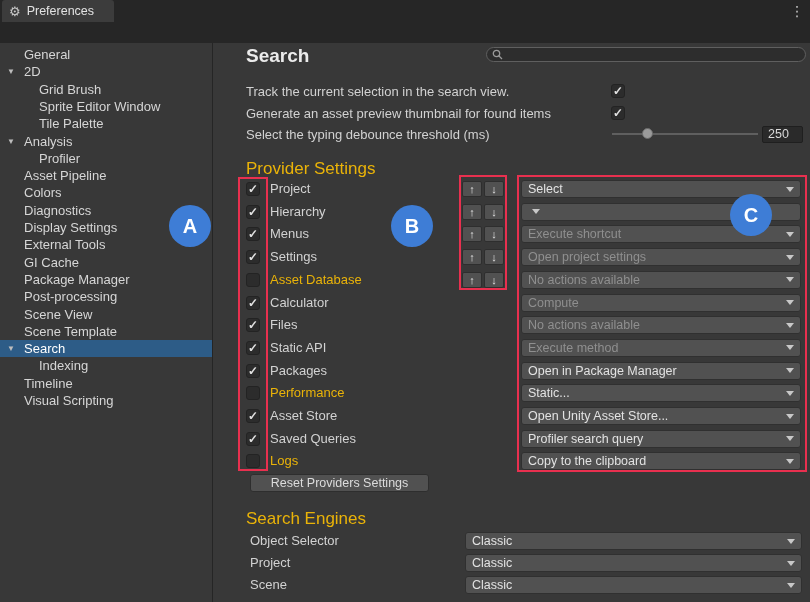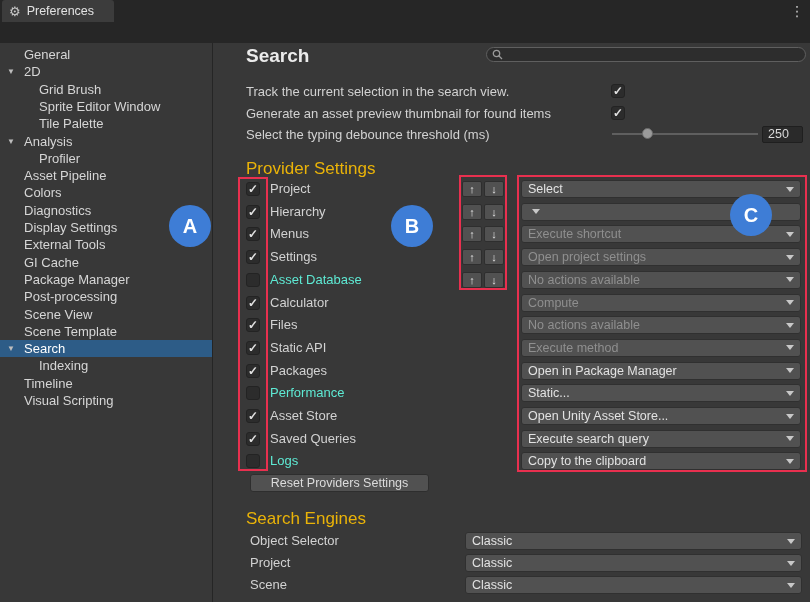--- a/index.html
+++ b/index.html
@@ -29,21 +29,21 @@
 
   
   .page-title{position:absolute;font-size:19px;font-weight:700;color:#ebebeb}
   .set-label{position:absolute;height:19px;line-height:19px;font-size:13px}
   .section-h{position:absolute;font-weight:400;font-size:17px;color:#eab308}
   .checkbox{position:absolute;width:14px;height:14px;background:#2c2c2c;border:1px solid #232323;border-radius:3px;color:#e2e2e2;font-size:12px;line-height:12px;text-align:center;font-weight:700;cursor:default}
   .slider-track{position:absolute;height:2px;background:#5f5f5f;top:0}
   .slider-handle{position:absolute;width:11px;height:11px;border-radius:50%;background:#9a9a9a;border:1px solid #6b6b6b}
   .num-field{position:absolute;width:41px;height:17px;background:#2a2a2a;border:1px solid #1f1f1f;border-radius:2px;font-size:12.5px;line-height:15px;padding-left:5px;color:#d8d8d8}
   .prov-label{position:absolute;height:22.7px;line-height:22.7px;font-size:13px;white-space:nowrap}
-  .prov-label.disabled{color:#5eead4}
+  .prov-label.disabled{color:#eab308}
   .mini-btn{position:absolute;width:20px;height:16px;background:#515151;border:1px solid #2e2e2e;border-radius:2px;color:#e0e0e0;font-size:11px;line-height:14px;text-align:center;cursor:default}
   .dropdown{position:absolute;height:18px;background:#515151;border:1px solid #303030;border-radius:3px;display:flex;align-items:center;padding:0 6px;cursor:default}
   .dd-label{flex:1;font-size:12.5px;color:#e2e2e2;white-space:nowrap;overflow:hidden}
   .dropdown.dim .dd-label{color:#8f8f8f}
   .dd-caret{width:0;height:0;border-left:4px solid transparent;border-right:4px solid transparent;border-top:5px solid #c8c8c8;margin-left:4px}
   .reset-btn{position:absolute;height:18px;background:#515151;border:1px solid #2e2e2e;border-radius:3px;color:#dcdcdc;font-size:12.5px;line-height:16px;text-align:center;cursor:default}
   .engine-label{position:absolute;height:20px;line-height:20px;font-size:13px}
 
   
   .ann-box{position:absolute;border:2px solid var(--accent-red);z-index:40;pointer-events:none}
@@ -184,21 +184,21 @@
       </div>
       <div class="checkbox checked" style="left: 246px; top: 409px;">✓</div>
       <div class="prov-label" style="left: 270px; top: 405px;">Asset Store</div>
       <div class="dropdown" style="left: 521px; top: 407px; width: 280px;">
         <span class="dd-label">Open Unity Asset Store...</span>
         <span class="dd-caret"></span>
       </div>
       <div class="checkbox checked" style="left: 246px; top: 431.7px;">✓</div>
       <div class="prov-label" style="left: 270px; top: 427.7px;">Saved Queries</div>
       <div class="dropdown" style="left: 521px; top: 429.7px; width: 280px;">
-        <span class="dd-label">Execute search query</span>
+        <span class="dd-label">Profiler search query</span>
         <span class="dd-caret"></span>
       </div>
       <div class="checkbox" style="left: 246px; top: 454.4px;"></div>
       <div class="prov-label disabled" style="left: 270px; top: 450.4px;">Logs</div>
       <div class="dropdown" style="left: 521px; top: 452.4px; width: 280px;">
         <span class="dd-label">Copy to the clipboard</span>
         <span class="dd-caret"></span>
       </div>
     </div>
 

